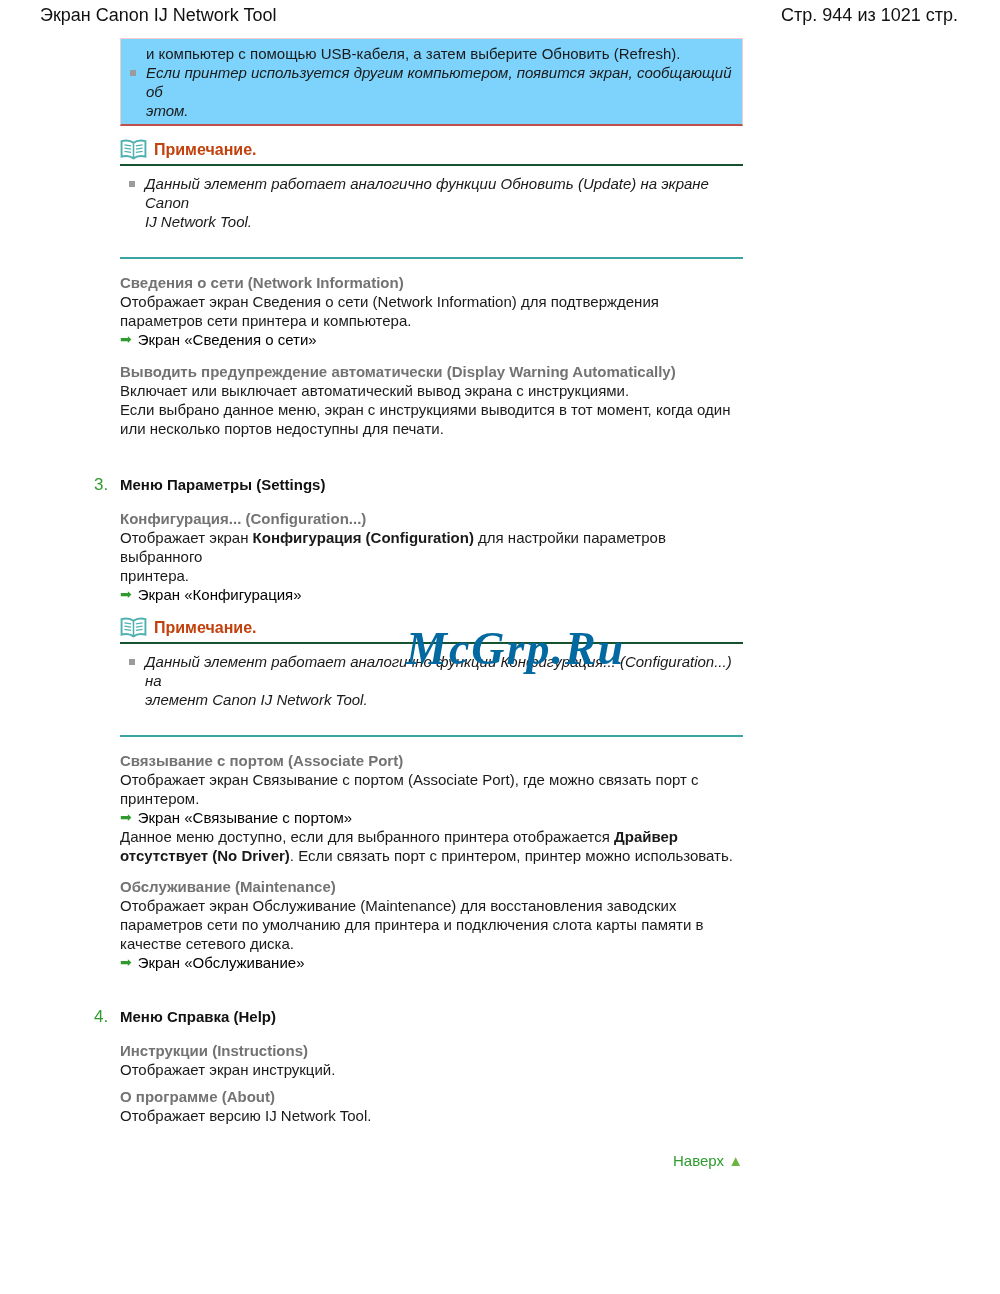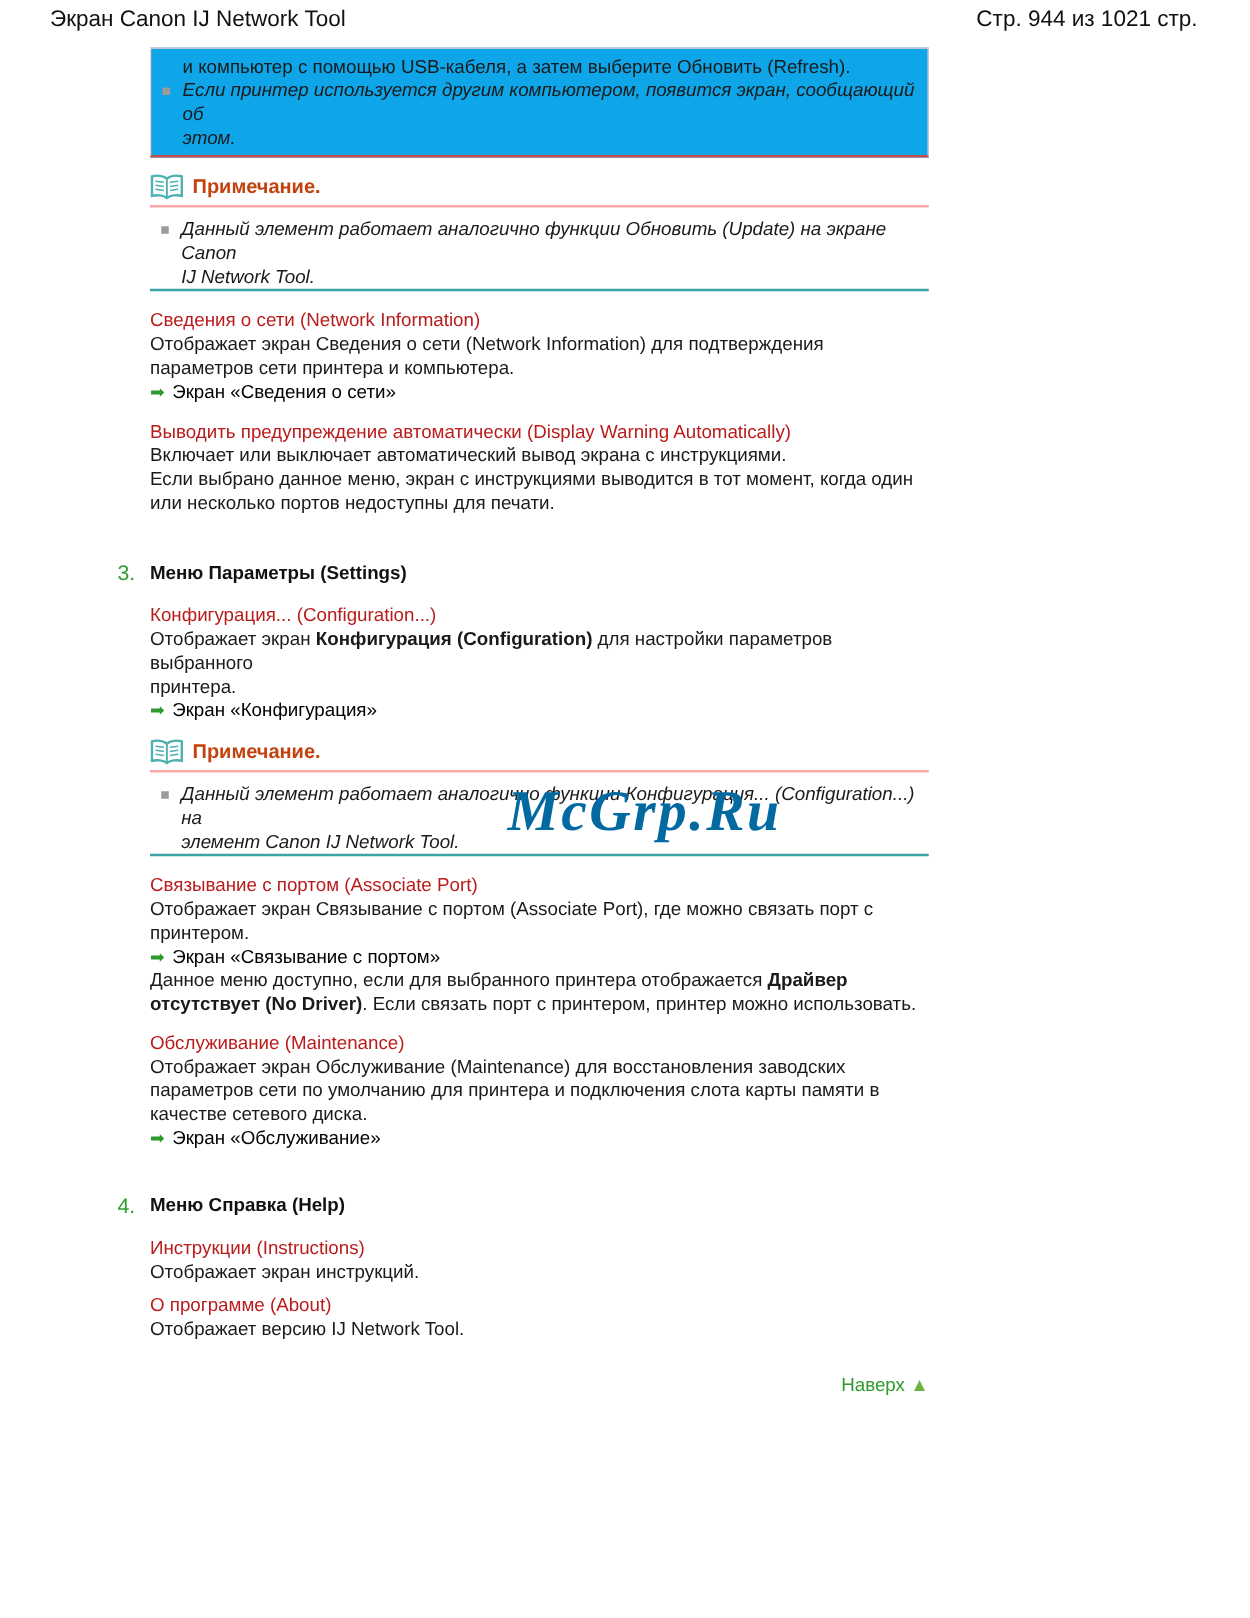--- a/index.html
+++ b/index.html
@@ -9,43 +9,43 @@
     font-family:"Liberation Sans", sans-serif; color:#1a1a1a;
   }
   
   .header {
     display:flex; justify-content:space-between; align-items:flex-end;
     padding:5px 42px 0 40px; font-size:18px; color:#111;
   }
   
   .content { padding-left:120px; width:745px; }
   .t { font-size:15px; line-height:19px; }
-  .heading { font-size:15px; line-height:19px; font-weight:normal; color:#b91c1c; }
+  .heading { font-size:15px; line-height:19px; font-weight:bold; color:#737373; }
 
   
   .alert-box {
     margin-top:12px; width:623px;
-    background:#0ea5e9; border:1px solid #f4cccc; border-bottom:2px solid #c0504d;
+    background:#7dd3fc; border:1px solid #f4cccc; border-bottom:2px solid #c0504d;
     padding:5px 10px 4px 0;
   }
   .alert-box .cont-line { margin-left:25px; }
 
   
   .bullet-item { display:flex; align-items:flex-start;font-style:italic; }
   .sq { width:6px; height:6px; background:#9b9b9b; margin:7px 10px 0 9px; flex:none; }
   .bullet-text { flex:1; }
 
   
   .note { margin-top:13px; width:623px; }
   .note-head { display:flex; align-items:center; gap:7px; padding-bottom:4px; }
   .note-title { font-size:16px; font-weight:bold; color:#c2410c; }
   .book-icon { width:27px; height:21px; display:inline-block; flex:none; }
   .note-body {
-    border-top:2px solid #fca5a5; border-bottom:2px solid #3aa3a3;
-    padding:8px 0 0;
+    border-top:2px solid #14532d; border-bottom:2px solid #3aa3a3;
+    padding:8px 0 26px;
   }
 
   
   .link-row { display:flex; align-items:center; gap:6px; }
   .arrow-ic { color:#2f9b2f; font-size:14px; line-height:19px; }
   .glink {
     color:#000000; text-decoration:none; font-size:15px; line-height:19px; cursor:pointer;
   }
 
   

